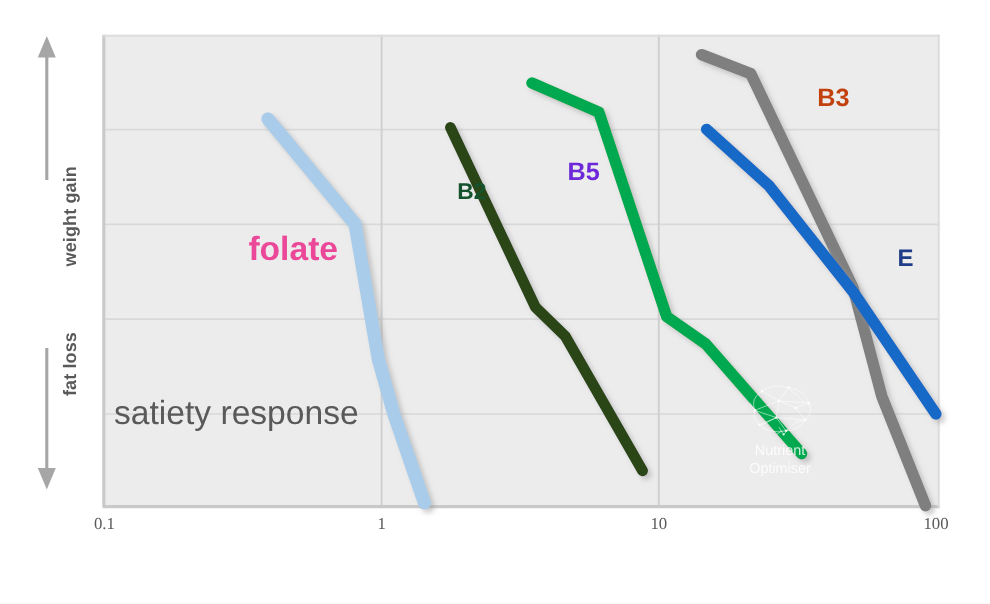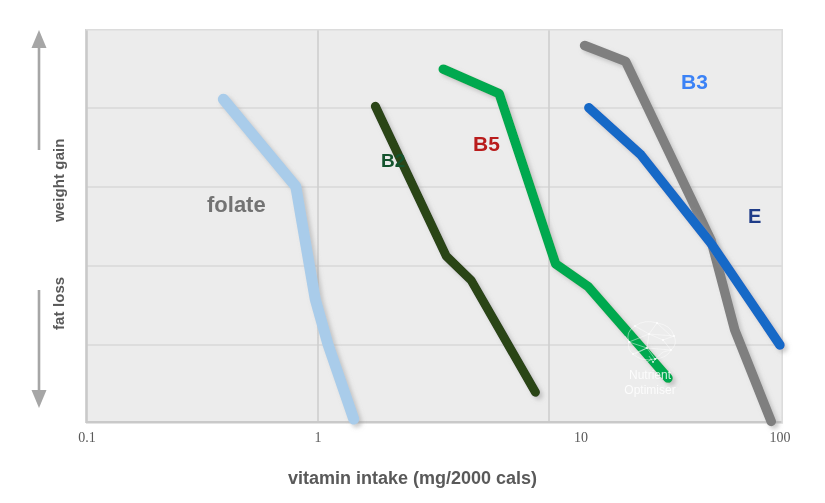--- a/index.html
+++ b/index.html
@@ -62,24 +62,24 @@
     line-height:1.36;
     font-weight:normal;
   }
 
   
   .slabel{
     position:absolute;
     font-weight:bold;
     white-space:nowrap;
   }
-  #slabel-folate{left:207px;top:192px;font-size:22px;color:#737373;font-weight:bold;}
+  #slabel-folate{left:207px;top:192px;font-size:28px;color:#ec4899;font-weight:bold;}
   #slabel-b2{left:381px;top:150px;font-size:19px;color:#14532d;}
-  #slabel-b5{left:473px;top:132px;font-size:21px;color:#b91c1c;}
-  #slabel-b3{left:681px;top:70px;font-size:21px;color:#3b82f6;}
+  #slabel-b5{left:473px;top:132px;font-size:21px;color:#6d28d9;}
+  #slabel-b3{left:681px;top:70px;font-size:21px;color:#c2410c;}
   #slabel-e{left:748px;top:205px;font-size:20px;color:#1F3C88;}
 
   
   #watermark{
     position:absolute;
     left:605px;top:318px;
     width:90px;
     text-align:center;
     color:rgba(255,255,255,0.82);
     font-size:12px;
@@ -138,26 +138,26 @@
       <line x1="39" y1="290" x2="39" y2="392" stroke="#A6A6A6" stroke-width="2.6"></line>
       <polygon points="39,408 31.5,390 46.5,390" fill="#A6A6A6"></polygon>
     </g>
   </svg>
 
   <div class="vlabel" id="lbl-weight-gain">weight gain</div>
   <div class="vlabel" id="lbl-fat-loss">fat loss</div>
 
   <div class="xtick" style="left:87px;">0.1</div>
   <div class="xtick" style="left:318px;">1</div>
-  <div class="xtick" style="left:549px;margin-left:32px;">10</div>
+  <div class="xtick" style="left:549px;">10</div>
   <div class="xtick" style="left:780px;">100</div>
 
-  <div id="xaxis-title">vitamin intake (mg/2000 cals)</div>
 
   <div id="caption">
+    <div>satiety response</div>
   </div>
 
   <div class="slabel" id="slabel-folate">folate</div>
   <div class="slabel" id="slabel-b2">B2</div>
   <div class="slabel" id="slabel-b5">B5</div>
   <div class="slabel" id="slabel-b3">B3</div>
   <div class="slabel" id="slabel-e">E</div>
 
   <div id="watermark">
     <svg width="62" height="48" viewBox="0 0 62 48">

